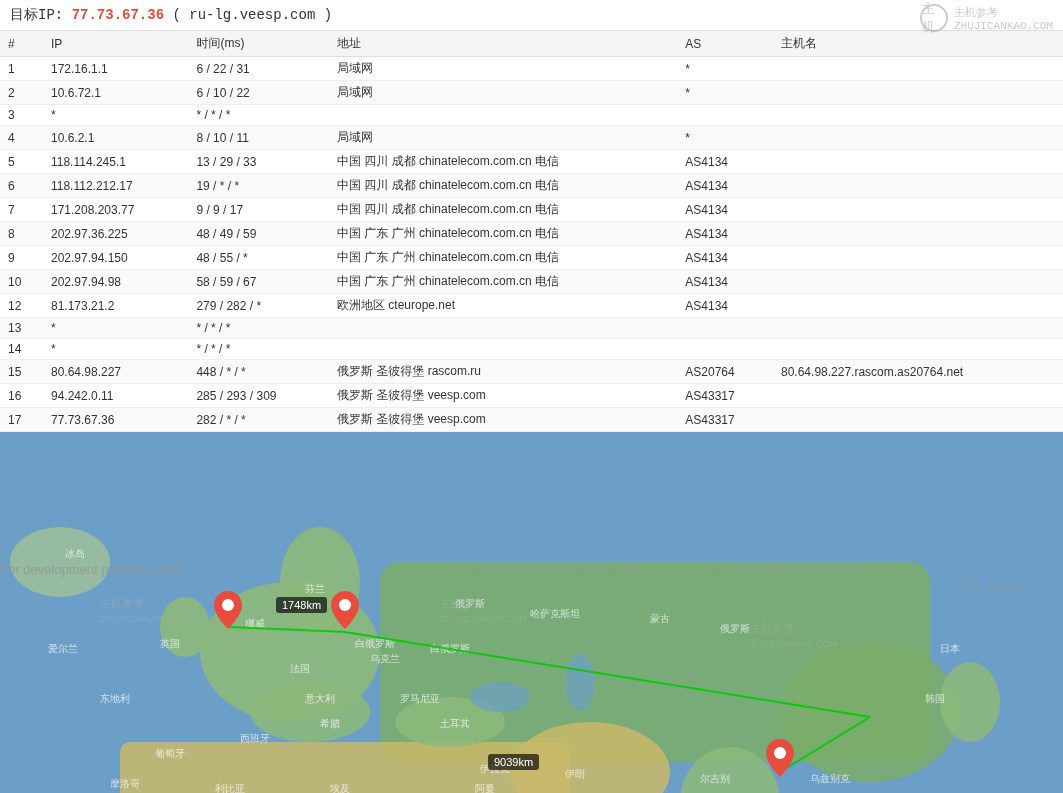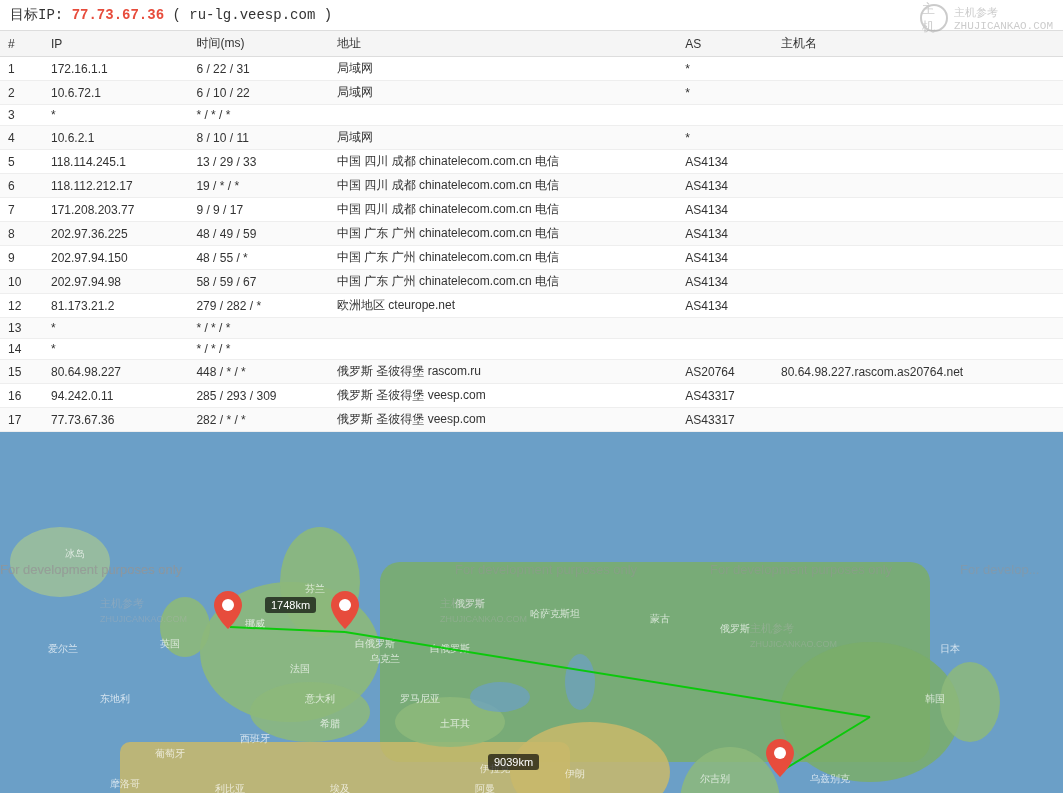--- a/index.html
+++ b/index.html
@@ -333,21 +333,21 @@
     <text x="750" y="215" fill="rgba(180,180,180,0.35)" font-size="9" font-family="Arial">ZHUJICANKAO.COM</text>
 
   </svg>
 
   
   <div class="dev-watermarks">
     <span class="dev-text" style="left:0; top:130px">For development purposes only</span>
     <span class="dev-text" style="left:200; top:130px">For development purposes only</span>
     <span class="dev-text" style="left:455px; top:130px">For development purposes only</span>
     <span class="dev-text" style="left:710px; top:130px">For development purposes only</span>
-    <span class="dev-text" style="left:960px; top:130px">For develop...</span>
+    <span class="dev-text" style="left:960px; top:146px">For develop...</span>
 
   </div>
 
   
   
   <div class="map-pin" style="left:345px; top:200px">
     <svg class="pin-svg" viewBox="0 0 28 38" xmlns="http://www.w3.org/2000/svg">
       <path d="M14 0 C6.3 0 0 6.3 0 14 C0 24.5 14 38 14 38 C14 38 28 24.5 28 14 C28 6.3 21.7 0 14 0Z" fill="#e74c3c"></path>
       <circle cx="14" cy="14" r="6" fill="white"></circle>
     </svg>
@@ -363,20 +363,20 @@
 
   
   <div class="map-pin" style="left:780px; top:348px">
     <svg class="pin-svg" viewBox="0 0 28 38" xmlns="http://www.w3.org/2000/svg">
       <path d="M14 0 C6.3 0 0 6.3 0 14 C0 24.5 14 38 14 38 C14 38 28 24.5 28 14 C28 6.3 21.7 0 14 0Z" fill="#e74c3c"></path>
       <circle cx="14" cy="14" r="6" fill="white"></circle>
     </svg>
   </div>
 
   
-  <div class="distance-label" style="left:265px; top:165px">1748km</div>
+  <div class="distance-label" style="left:276px; top:165px">1748km</div>
   <div class="distance-label" style="left:488px; top:322px">9039km</div>
   
 
   
   
 
 </div>
 
 </body></html>

